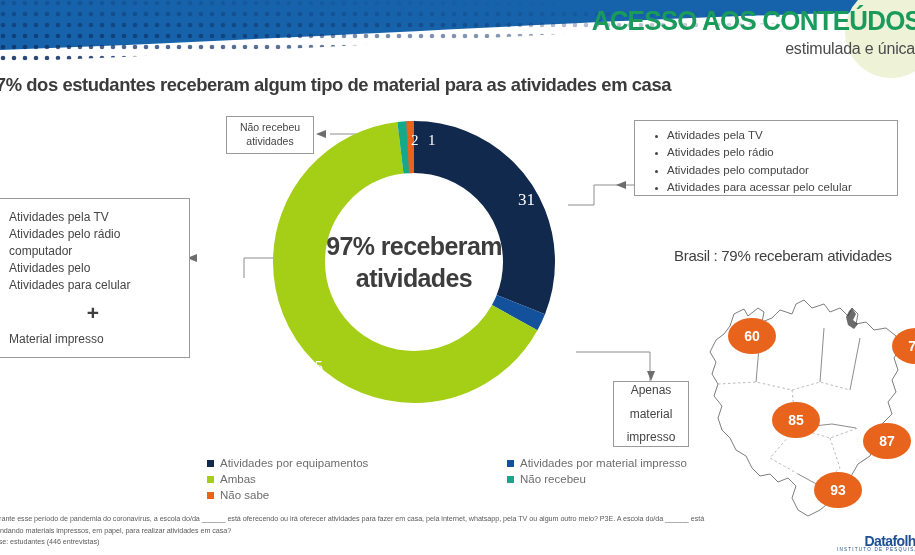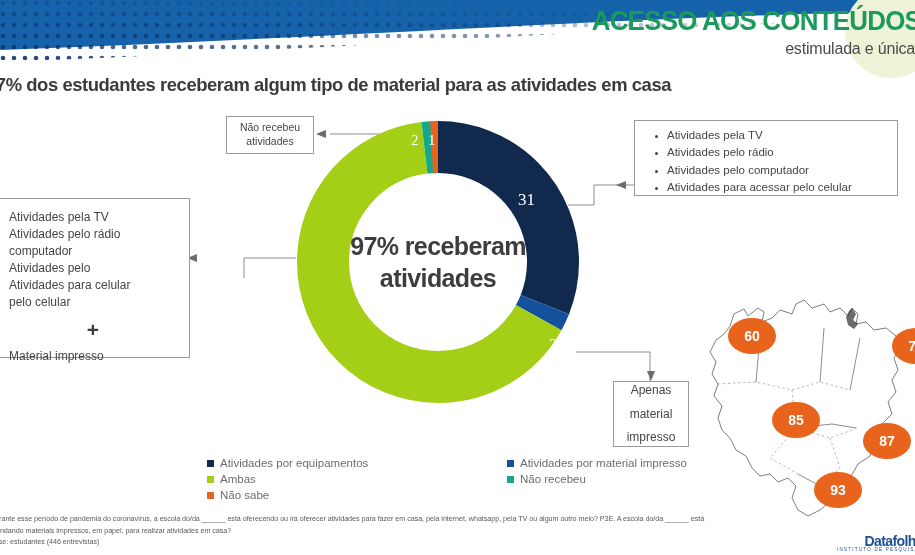--- a/index.html
+++ b/index.html
@@ -33,21 +33,21 @@
 
   
   .main-title{
     position:absolute;left:-14px;top:74px;
     font-size:19px;font-weight:bold;color:#3b3b3b;
     white-space:nowrap;letter-spacing:-0.45px;
     transform:scaleX(.97);transform-origin:left center;
   }
 
   
-  .donut-wrap{position:absolute;left:288px;top:112px;width:300px;height:300px;}
+  .donut-wrap{position:absolute;left:264px;top:112px;width:300px;height:300px;}
   .donut-center{
     position:absolute;left:0;top:0;width:300px;height:300px;
     display:flex;flex-direction:column;align-items:center;justify-content:center;
     pointer-events:none;
   }
   .donut-center .c1,.donut-center .c2{
     font-size:25px;font-weight:bold;color:#3d3d3d;line-height:1.28;letter-spacing:-0.6px;
   }
   .slice-label{
     position:absolute;color:#ffffff;font-size:17px;line-height:1;
@@ -214,21 +214,20 @@
     <span>Não recebeu</span>
     <span>atividades</span>
   </div>
 
   <div class="box box-left">
     <div>Atividades pela TV</div>
     <div>Atividades pelo rádio</div>
     <div>computador</div>
     <div>Atividades pelo</div>
     <div>Atividades para celular</div>
-    <div>pelo celular</div>
     <div class="plus">+</div>
     <div>Material impresso</div>
   </div>
 
   <div class="box box-right">
     <ul>
       <li>Atividades pela TV</li>
       <li>Atividades pelo rádio</li>
       <li>Atividades pelo computador</li>
       <li>Atividades para acessar pelo celular</li>
@@ -261,20 +260,21 @@
         <span class="sw" style="background:#14519c"></span>
         <span>Atividades por material impresso</span>
       </div>
       <div class="row">
         <span class="sw" style="background:#16a88a"></span>
         <span>Não recebeu</span>
       </div>
     </div>
   </div>
 
+  <div class="map-title">Brasil : 79% receberam atividades</div>
   <div class="map-wrap">
     <svg width="215" height="248" viewBox="0 0 215 248">
       <g fill="#ffffff" stroke="#6f6f6f" stroke-width="0.9" stroke-linejoin="round">
         <path d="M30,48 L34,36 L44,31 L48,38 L58,30 L64,34 L62,44 L72,40 L80,32
                  L92,36 L96,26 L104,22 L112,30 L124,26 L130,34 L140,30 L148,38
                  L152,30 L158,36 L156,46 L166,44 L174,52 L186,50 L196,58 L200,70
                  L194,80 L198,92 L192,102 L196,114 L188,124 L192,136 L182,146
                  L186,156 L176,164 L170,178 L158,186 L150,200 L140,208 L132,222
                  L120,232 L108,238 L98,232 L92,220 L96,208 L88,200 L78,204 L70,196
                  L60,198 L52,190 L46,178 L36,172 L30,160 L22,152 L18,140 L22,128

